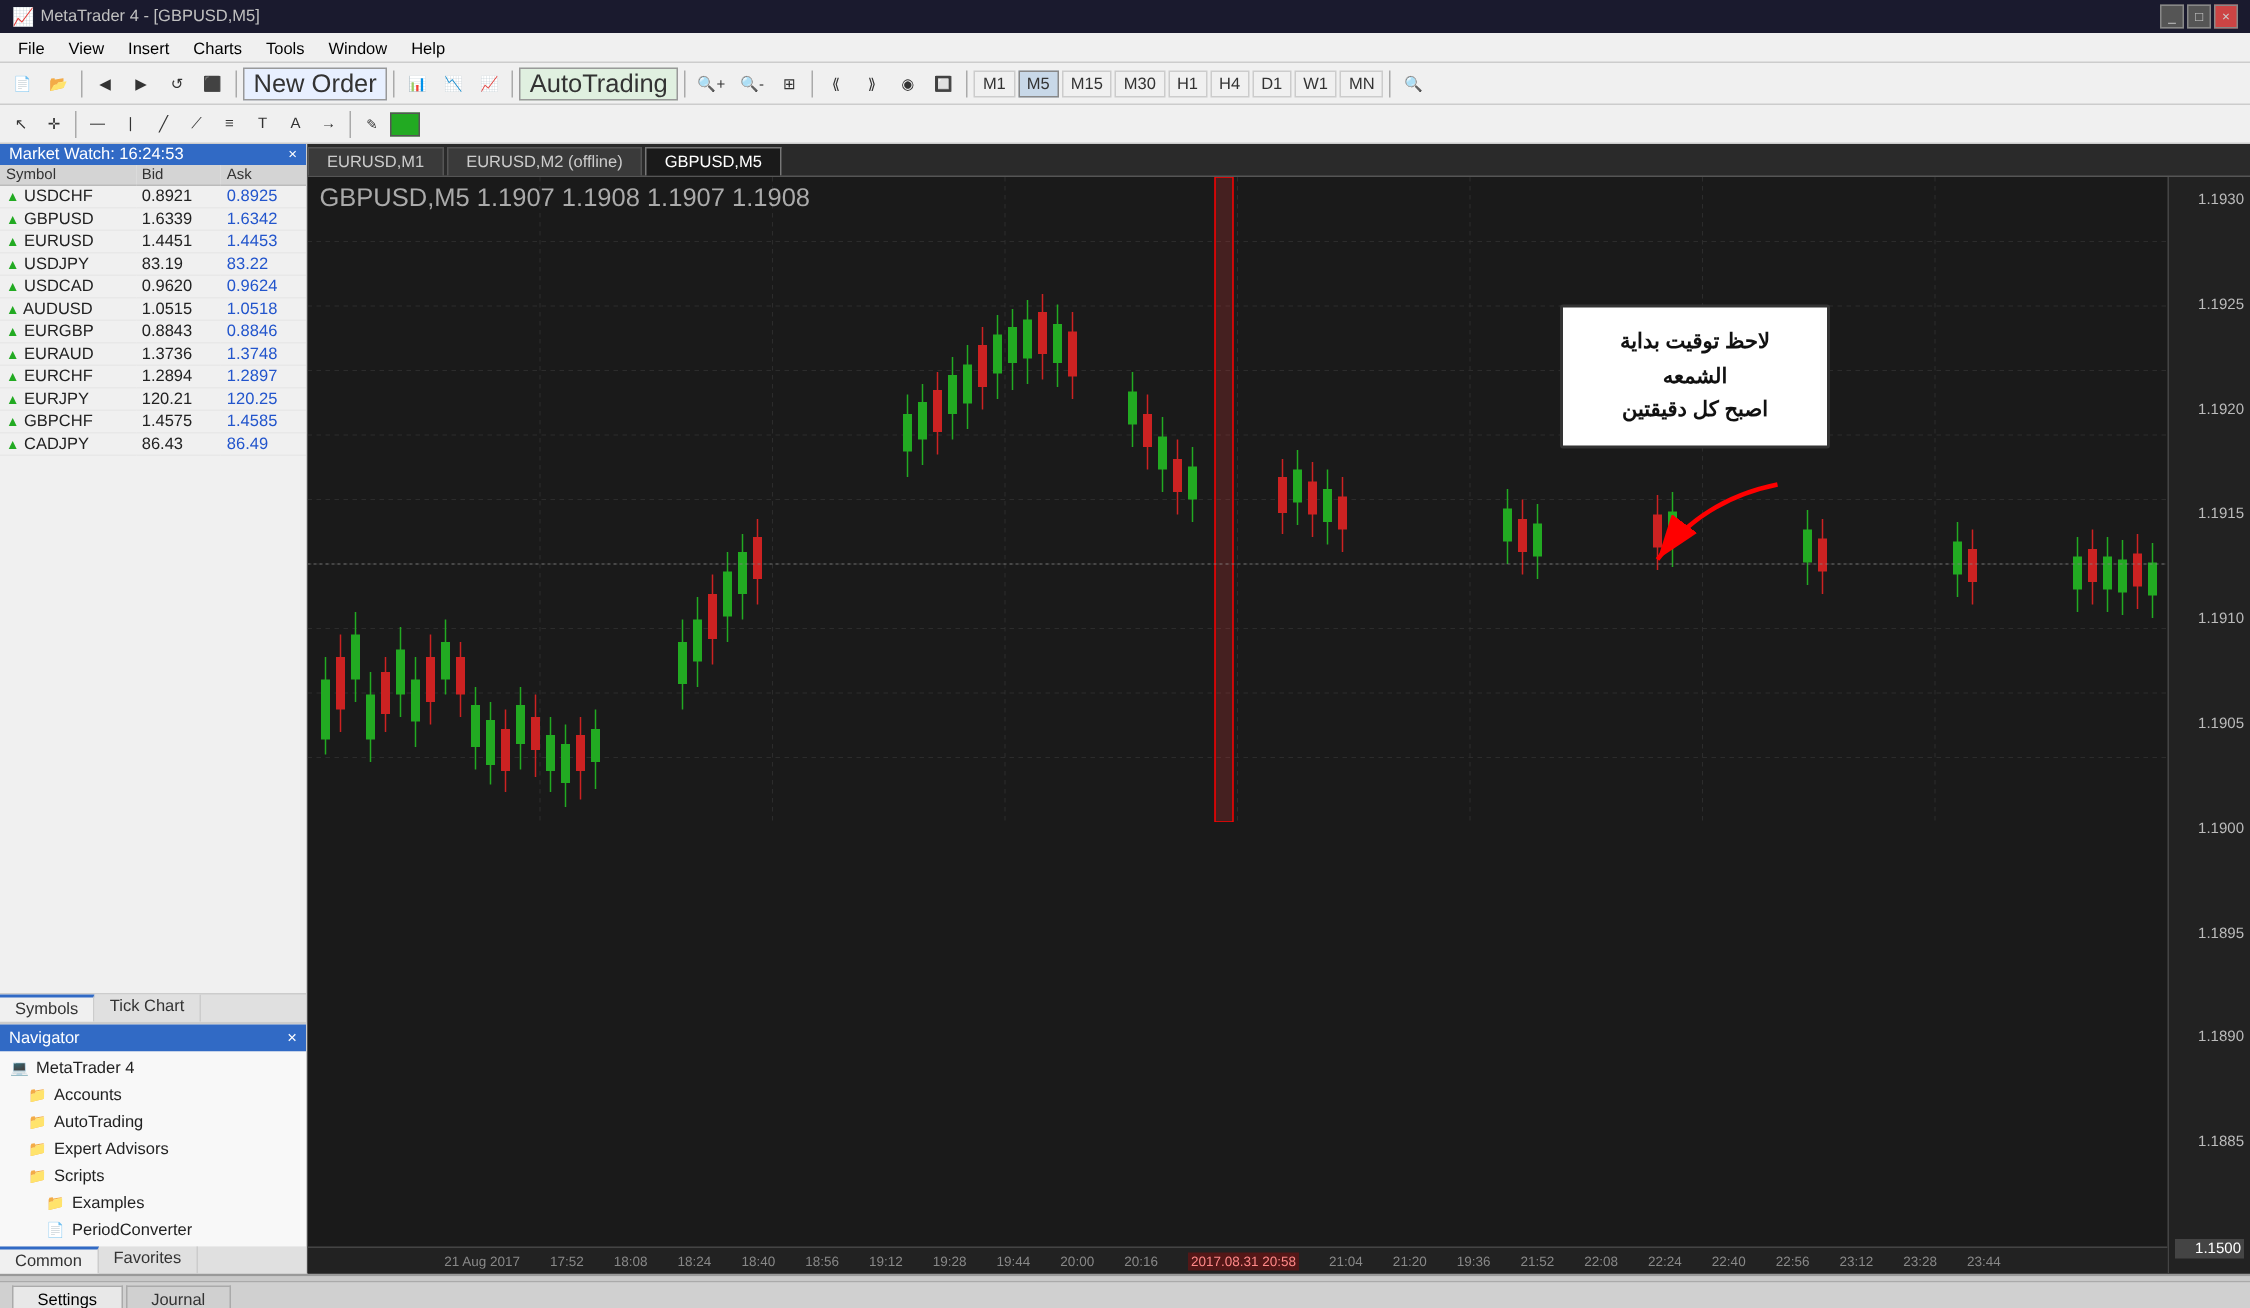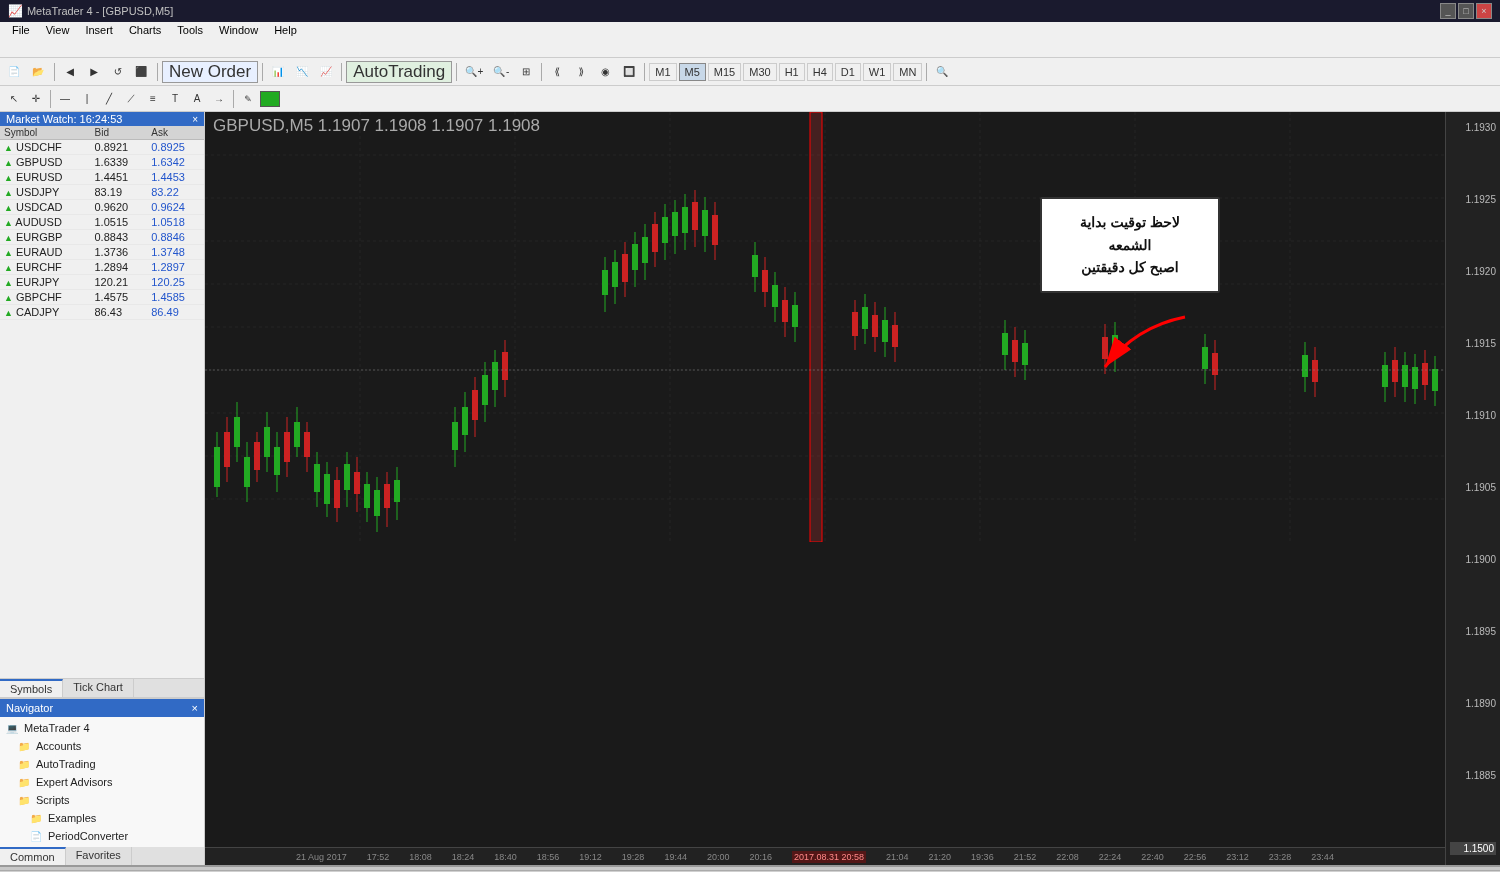--- a/index.html
+++ b/index.html
@@ -5,21 +5,21 @@
     * { margin: 0; padding: 0; box-sizing: border-box; }
     body { width: 1500px; height: 872px; background: #2b2b2b; font-family: 'Arial', sans-serif; font-size: 11px; color: #d4d4d4; overflow: hidden; }
 
     
     .title-bar { height: 22px; background: #1a1a2e; display: flex; align-items: center; justify-content: space-between; padding: 0 8px; color: #c0c0c0; font-size: 11px; }
     .title-bar-left { display: flex; align-items: center; gap: 4px; }
     .title-bar-controls { display: flex; gap: 2px; }
     .title-bar-btn { width: 16px; height: 16px; background: #555; border: 1px solid #888; display: flex; align-items: center; justify-content: center; cursor: pointer; font-size: 9px; color: #ccc; }
 
     
-    .menu-bar { height: 36px; background: #f0f0f0; display: flex; align-items: flex-start; padding: 0 4px; border-bottom: 1px solid #ccc; }
+    .menu-bar { height: 20px; background: #f0f0f0; display: flex; align-items: flex-end; padding: 0 4px; border-bottom: 1px solid #ccc; }
     .menu-item { padding: 2px 8px; font-size: 11px; color: #000; cursor: pointer; }
 
     
     .toolbar { height: 28px; background: #f0f0f0; display: flex; align-items: center; padding: 0 4px; border-bottom: 1px solid #ccc; gap: 2px; flex-wrap: wrap; }
     .tb-btn { height: 22px; min-width: 22px; background: #f0f0f0; border: 1px solid transparent; display: flex; align-items: center; justify-content: center; cursor: pointer; padding: 0 3px; font-size: 10px; color: #333; }
     .tb-sep { width: 1px; height: 18px; background: #aaa; margin: 0 2px; }
     .tb-btn-special { background: #e8f0ff; border: 1px solid #999; padding: 2px 6px; font-size: 17px; }
 
     
     .toolbar2 { height: 26px; background: #f0f0f0; display: flex; align-items: center; padding: 0 4px; border-bottom: 1px solid #ccc; gap: 2px; }
@@ -302,20 +302,25 @@
       <div class="nav-tab-bar">
         <div class="nav-tab active">Common</div>
         <div class="nav-tab">Favorites</div>
       </div>
     </div>
 
   </div>
 
   <div class="chart-area">
 
+    <div class="chart-tabs">
+      <div class="chart-tab">EURUSD,M1</div>
+      <div class="chart-tab">EURUSD,M2 (offline)</div>
+      <div class="chart-tab active">GBPUSD,M5</div>
+    </div>
 
     <div class="chart-canvas">
       <div class="chart-header-info">GBPUSD,M5  1.1907 1.1908  1.1907  1.1908</div>
 
       <div class="price-scale">
         <div class="price-label">1.1930</div>
         <div class="price-label">1.1925</div>
         <div class="price-label">1.1920</div>
         <div class="price-label">1.1915</div>
         <div class="price-label">1.1910</div>

